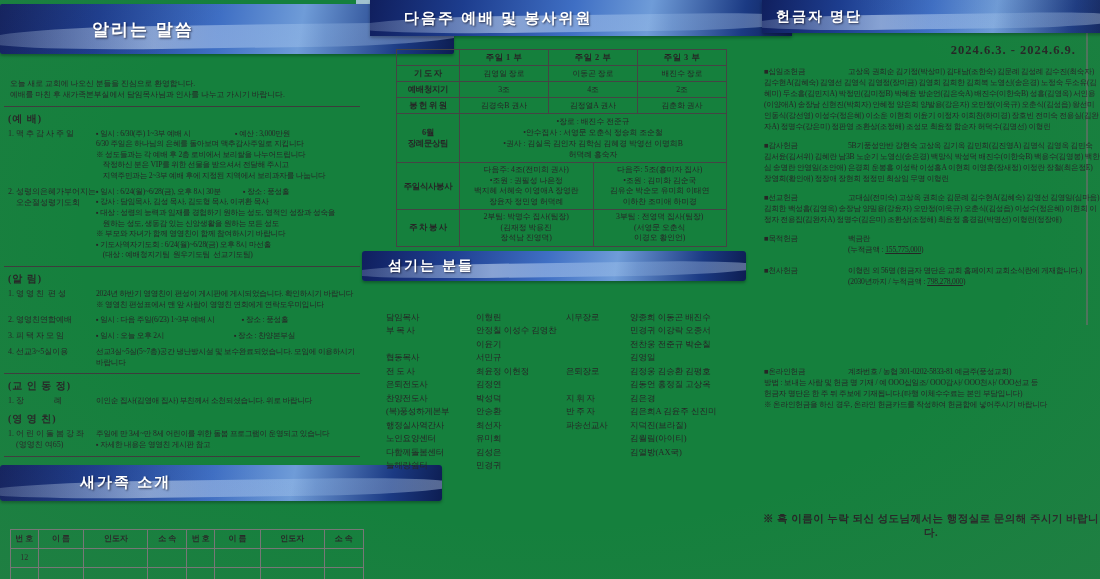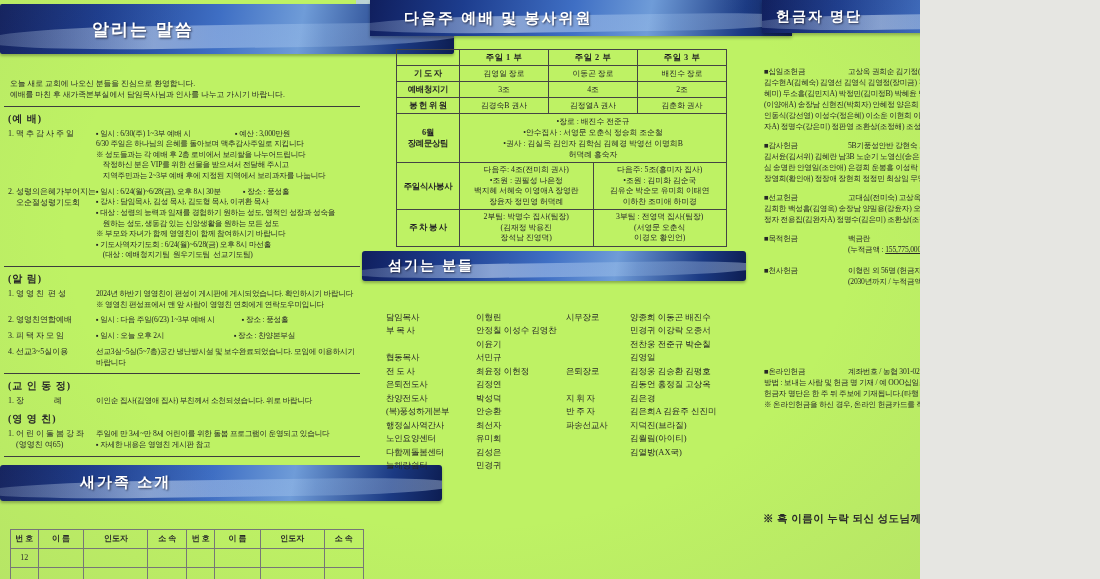--- a/index.html
+++ b/index.html
@@ -1,16 +1,16 @@
 <!DOCTYPE html>
 <html><head>
 <meta charset="utf-8">
 <style>
   html,body{margin:0;padding:0;background:#e6e6e2;}
-  .page{position:relative;width:920px;height:579px;background:#bef264;overflow:hidden;
+  .page{position:relative;width:1100px;height:579px;background:#15803d;overflow:hidden;
         font-family:"Liberation Serif","DejaVu Serif",serif;color:#262626;}
   .page::after{content:"";position:absolute;inset:0;pointer-events:none;
         background:radial-gradient(ellipse at 50% 40%,rgba(255,255,255,0) 60%,rgba(120,120,115,.10) 100%);}
   .top-streak{position:absolute;left:356px;top:0;width:744px;height:7px;
         background:linear-gradient(90deg,#b9cde8,#e3ecf7 45%,#eef3fa 80%,#dfe9f4);opacity:.85;}
   .scan-edge{position:absolute;left:1086px;top:0;width:2px;height:325px;background:#6d6d6d;opacity:.65;}
 
   
   .banner{position:relative;color:#fff;font-family:"Liberation Sans","DejaVu Sans",sans-serif;
         font-weight:bold;display:flex;align-items:center;letter-spacing:2px;

